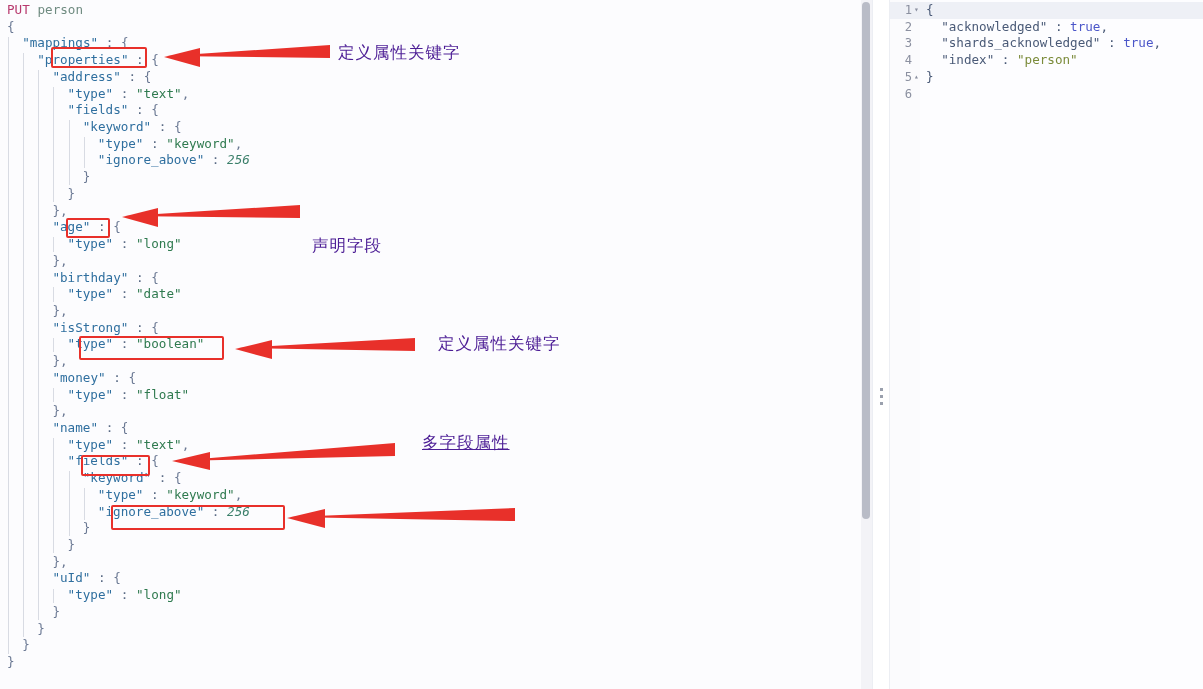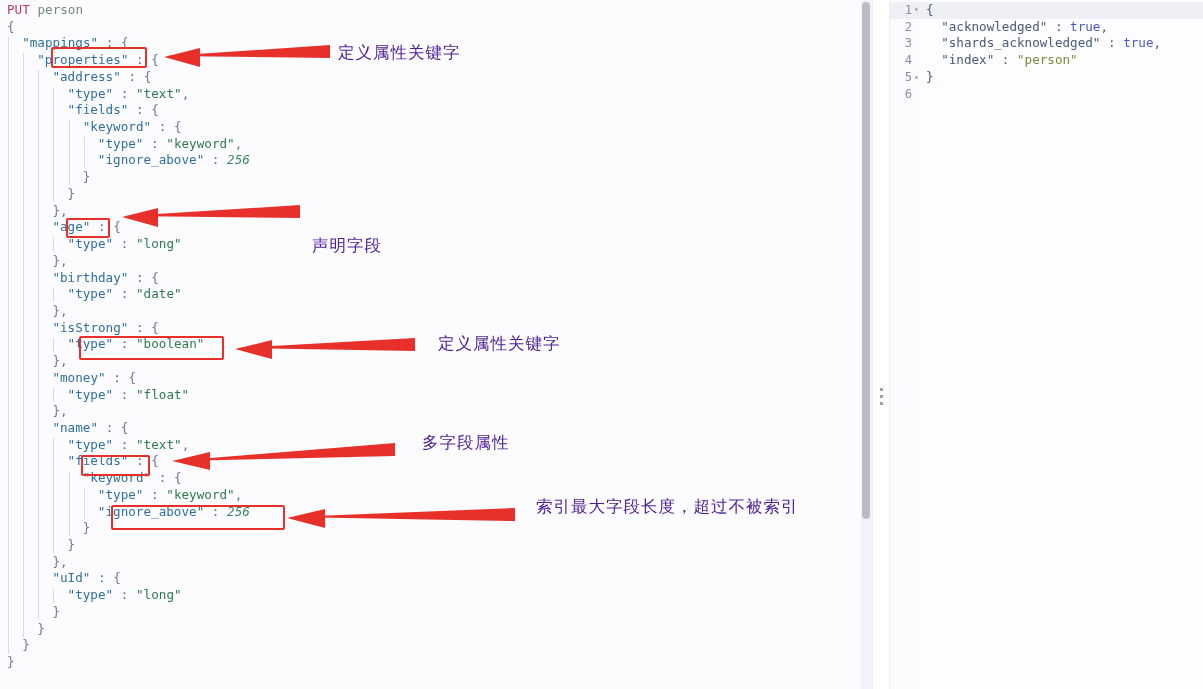--- a/index.html
+++ b/index.html
@@ -248,16 +248,15 @@
 
   <div class="hl-box" style="left:51px;  top:47px;  width:96px;  height:21px;"></div>
   <div class="hl-box" style="left:66px;  top:218px; width:44px;  height:20px;"></div>
   <div class="hl-box" style="left:79px;  top:336px; width:145px; height:24px;"></div>
   <div class="hl-box" style="left:81px;  top:455px; width:69px;  height:21px;"></div>
   <div class="hl-box" style="left:111px; top:505px; width:174px; height:25px;"></div>
 
   <div class="anno-label" style="left:338px; top:43px;">定义属性关键字</div>
   <div class="anno-label" style="left:312px; top:199px;margin-top:37px;">声明字段</div>
   <div class="anno-label" style="left:438px; top:334px;">定义属性关键字</div>
-  <div class="anno-label" style="left:422px; top:433px;">多字段属性</div>
-  <div class="anno-label" style="left:536px; top:497px;">索引最大字段长度，超过不被索引</div>
+  <div class="anno-label" style="left:422px; top:433px;text-decoration:underline;">多字段属性</div>
 
 </div>
 
 </body></html>

